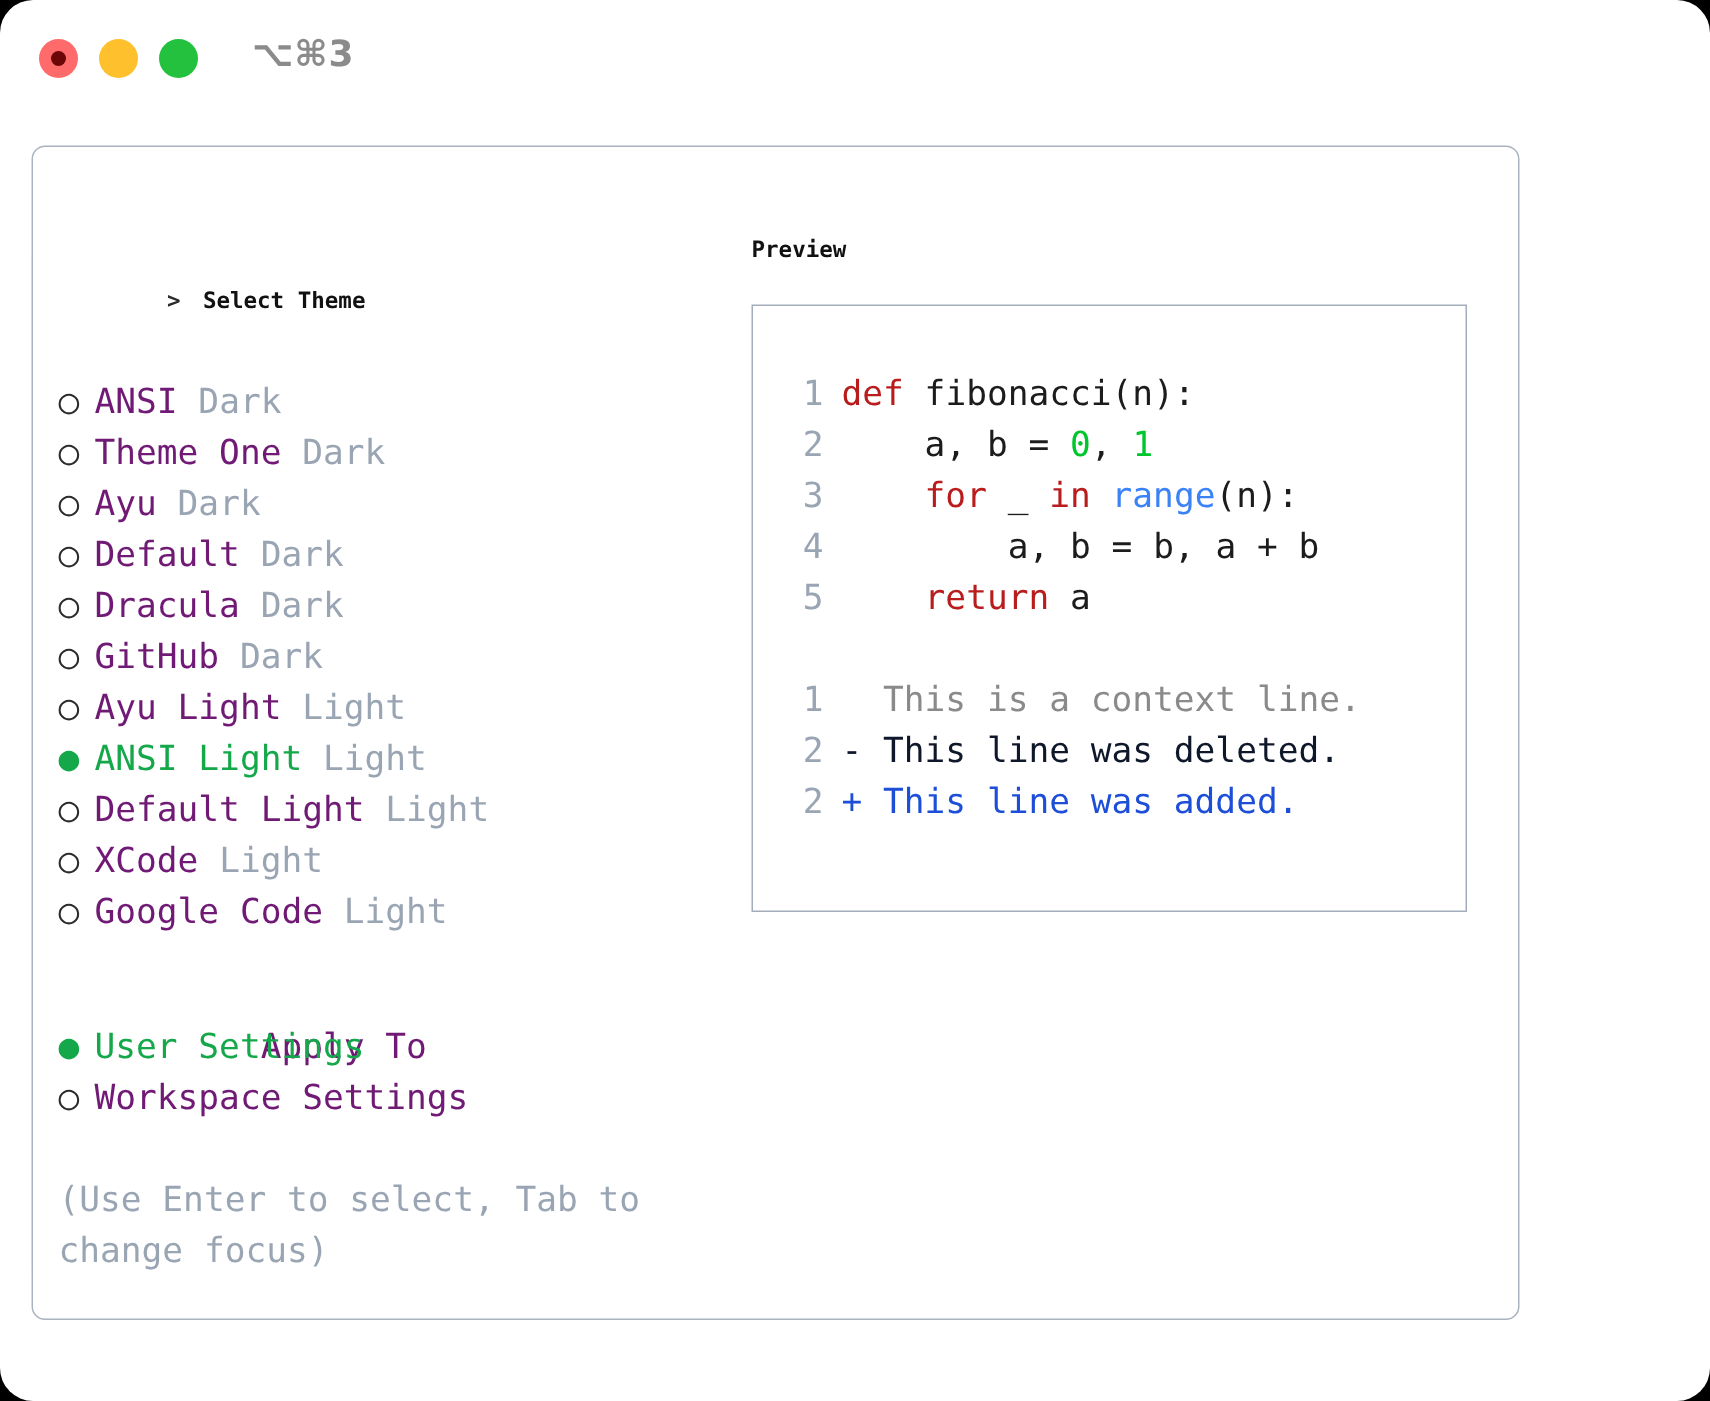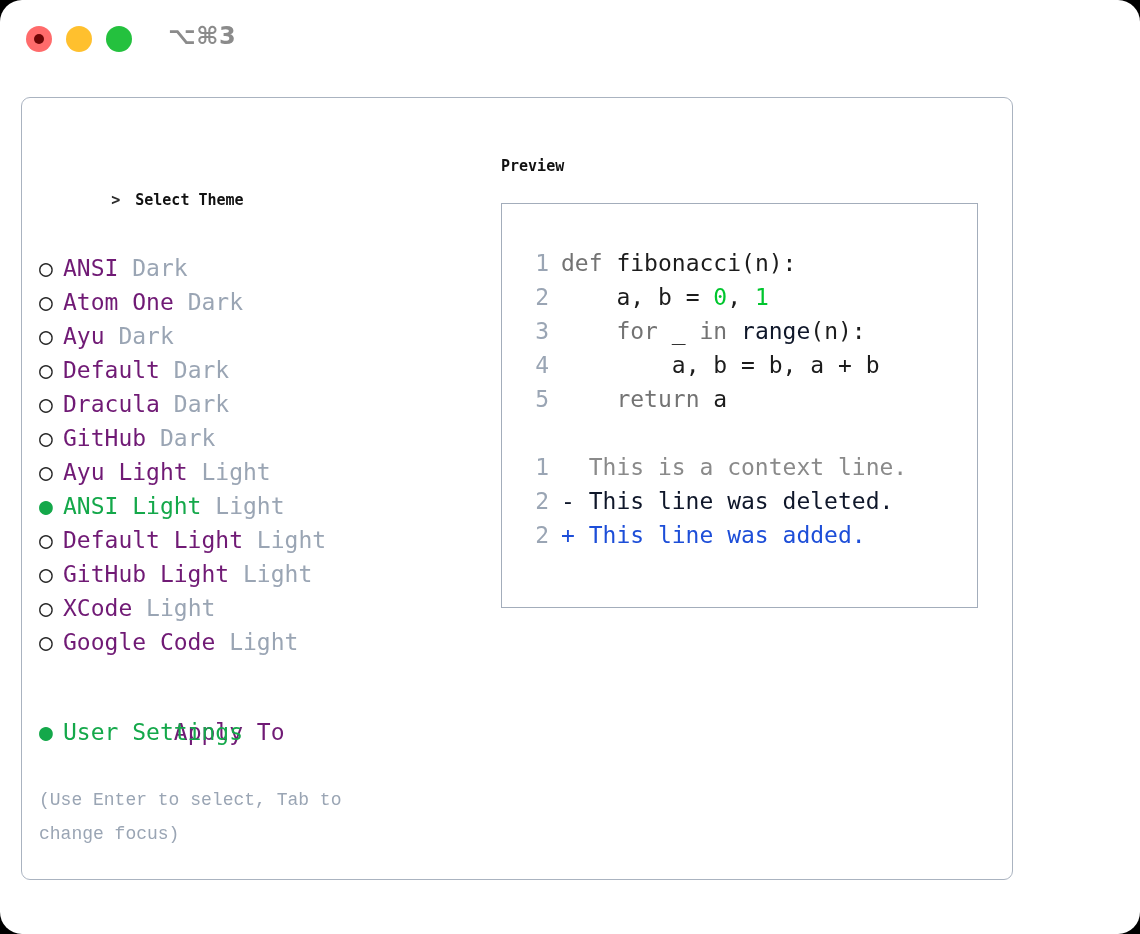--- a/index.html
+++ b/index.html
@@ -117,25 +117,24 @@
   .marker.blank { color: transparent; }
   .name { color: #701a75; }
   .row.selected .name { color: #14a84a; }
   .suffix { color: #9aa5b4; margin-top: 36px; }
 
   .spacer-sm { height: 22px; }
   .spacer-md { height: 34px; }
 
   
   .hint {
-    font-size: 18px;
+    font-size: 23px;
     line-height: 34px;
     color: #9aa5b4;
     white-space: pre;
-    font-family: Liberation Mono, monospace;
   }
 
   
   .preview-box {
     position: absolute;
     left: 479px;
     top: 105px;
     width: 477px;
     height: 405px;
     border: 1.5px solid #a3adbb;
@@ -151,23 +150,23 @@
     white-space: pre;
   }
   .cline { height: 34px; white-space: pre; }
   .ln {
     display: inline-block;
     width: 26px;
     text-align: right;
     color: #9aa5b4;
     margin-right: 12px;
   }
-  .kw   { color: #737373; text-align: center; }
+  .kw   { color: #b91c1c; text-align: center; }
   .num  { color: #00c62e; }
-  .fn   { color: #0f172a; }
+  .fn   { color: #3b82f6; }
   .id   { color: #1c1c1c; }
   .pl   { color: #1c1c1c; }
   .ctx  { color: #8a8a8a; }
   .del  { color: #0f172a; }
   .add  { color: #1d4ed8; }
 </style>
 </head>
 <body>
 
 <div class="window">
@@ -182,41 +181,41 @@
   <div class="panel">
 
     <div class="col-left">
 
       <div class="heading">
         <span class="marker">&gt;</span><span>Select Theme</span>
       </div>
 
       <div class="list" id="theme-list">
           <div class="row"><span class="marker">○</span><span class="name">ANSI</span><span class="suffix"> Dark</span></div>
-          <div class="row"><span class="marker">○</span><span class="name">Atom One</span><span class="suffix"> Dark</span></div>
+          <div class="row"><span class="marker">○</span><span class="name">Theme One</span><span class="suffix"> Dark</span></div>
           <div class="row"><span class="marker">○</span><span class="name">Ayu</span><span class="suffix"> Dark</span></div>
           <div class="row"><span class="marker">○</span><span class="name">Default</span><span class="suffix"> Dark</span></div>
           <div class="row"><span class="marker">○</span><span class="name">Dracula</span><span class="suffix"> Dark</span></div>
           <div class="row"><span class="marker">○</span><span class="name">GitHub</span><span class="suffix"> Dark</span></div>
           <div class="row"><span class="marker">○</span><span class="name">Ayu Light</span><span class="suffix"> Light</span></div>
           <div class="row selected"><span class="marker sel">●</span><span class="name">ANSI Light</span><span class="suffix"> Light</span></div>
           <div class="row"><span class="marker">○</span><span class="name">Default Light</span><span class="suffix"> Light</span></div>
-          <div class="row"><span class="marker">○</span><span class="name">GitHub Light</span><span class="suffix"> Light</span></div>
           <div class="row"><span class="marker">○</span><span class="name">XCode</span><span class="suffix"> Light</span></div>
           <div class="row"><span class="marker">○</span><span class="name">Google Code</span><span class="suffix"> Light</span></div>
         </div>
 
       <div class="spacer-sm"></div>
 
       <div class="row">
         <span class="marker blank">○</span><span class="name">Apply To</span>
       </div>
 
       <div class="list" id="apply-list">
           <div class="row selected"><span class="marker sel">●</span><span class="name">User Settings</span></div>
+          <div class="row"><span class="marker">○</span><span class="name">Workspace Settings</span></div>
         </div>
 
       <div class="spacer-md"></div>
 
       <div class="hint">(Use Enter to select, Tab to</div>
       <div class="hint">change focus)</div>
     </div>
 
     <div class="col-right">
       <div class="heading">Preview</div>

